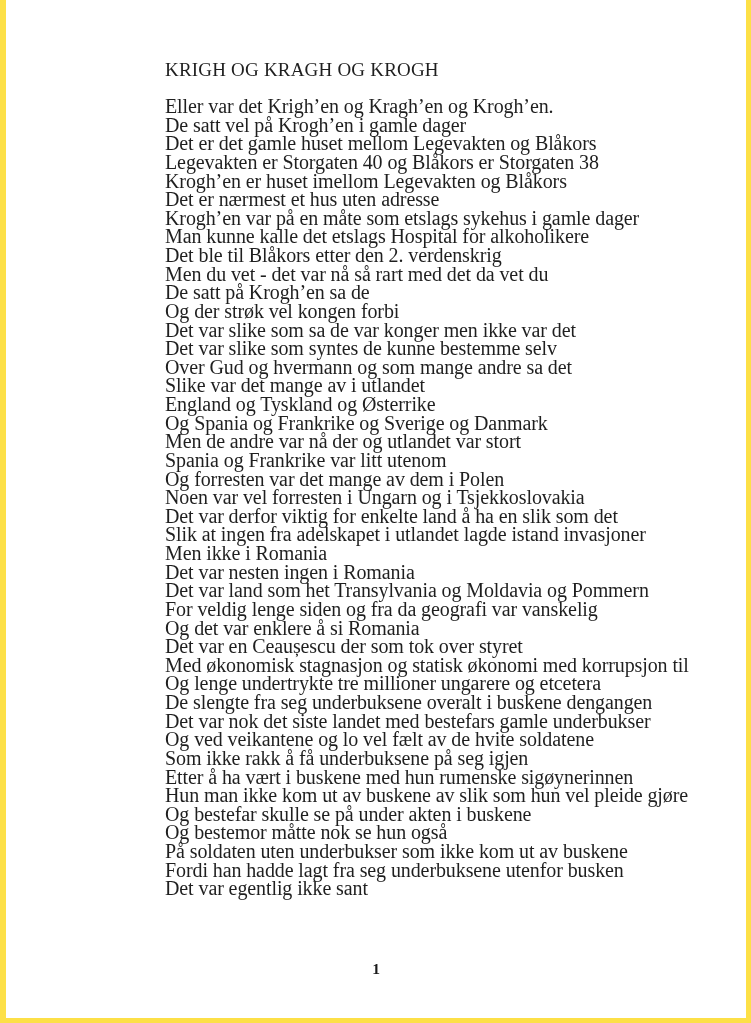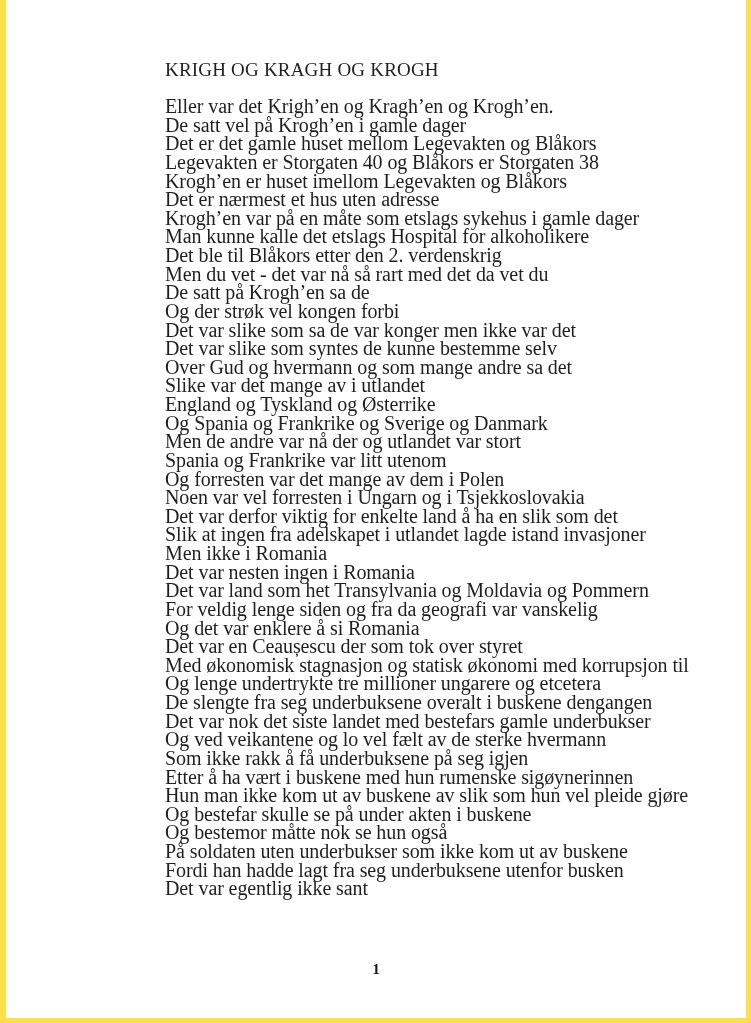--- a/index.html
+++ b/index.html
@@ -86,21 +86,21 @@
         <div class="poem-line">Men ikke i Romania</div>
         <div class="poem-line">Det var nesten ingen i Romania</div>
         <div class="poem-line">Det var land som het Transylvania og Moldavia og Pommern</div>
         <div class="poem-line">For veldig lenge siden og fra da geografi var vanskelig</div>
         <div class="poem-line">Og det var enklere å si Romania</div>
         <div class="poem-line">Det var en Ceaușescu der som tok over styret</div>
         <div class="poem-line">Med økonomisk stagnasjon og statisk økonomi med korrupsjon til</div>
         <div class="poem-line">Og lenge undertrykte tre millioner ungarere og etcetera</div>
         <div class="poem-line">De slengte fra seg underbuksene overalt i buskene dengangen</div>
         <div class="poem-line">Det var nok det siste landet med bestefars gamle underbukser</div>
-        <div class="poem-line">Og ved veikantene og lo vel fælt av de sterke hvermann</div>
+        <div class="poem-line">Og ved veikantene og lo vel fælt av de hvite soldatene</div>
         <div class="poem-line">Som ikke rakk å få underbuksene på seg igjen</div>
         <div class="poem-line">Etter å ha vært i buskene med hun rumenske sigøynerinnen</div>
         <div class="poem-line">Hun man ikke kom ut av buskene av slik som hun vel pleide gjøre</div>
         <div class="poem-line">Og bestefar skulle se på under akten i buskene</div>
         <div class="poem-line">Og bestemor måtte nok se hun også</div>
         <div class="poem-line">På soldaten uten underbukser som ikke kom ut av buskene</div>
         <div class="poem-line">Fordi han hadde lagt fra seg underbuksene utenfor busken</div>
         <div class="poem-line">Det var egentlig ikke sant</div>
       </div>
 

